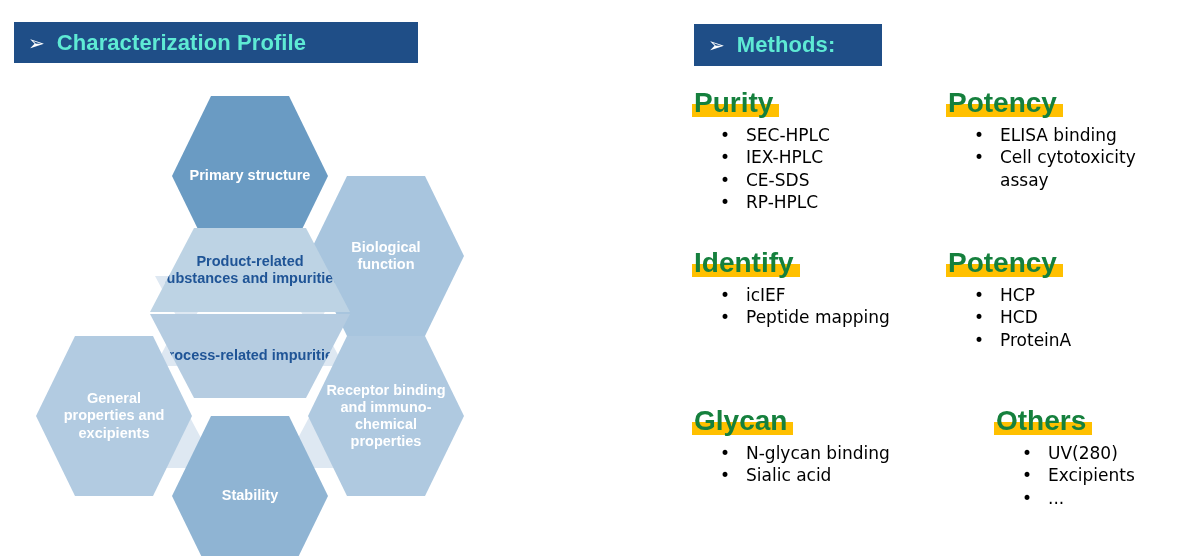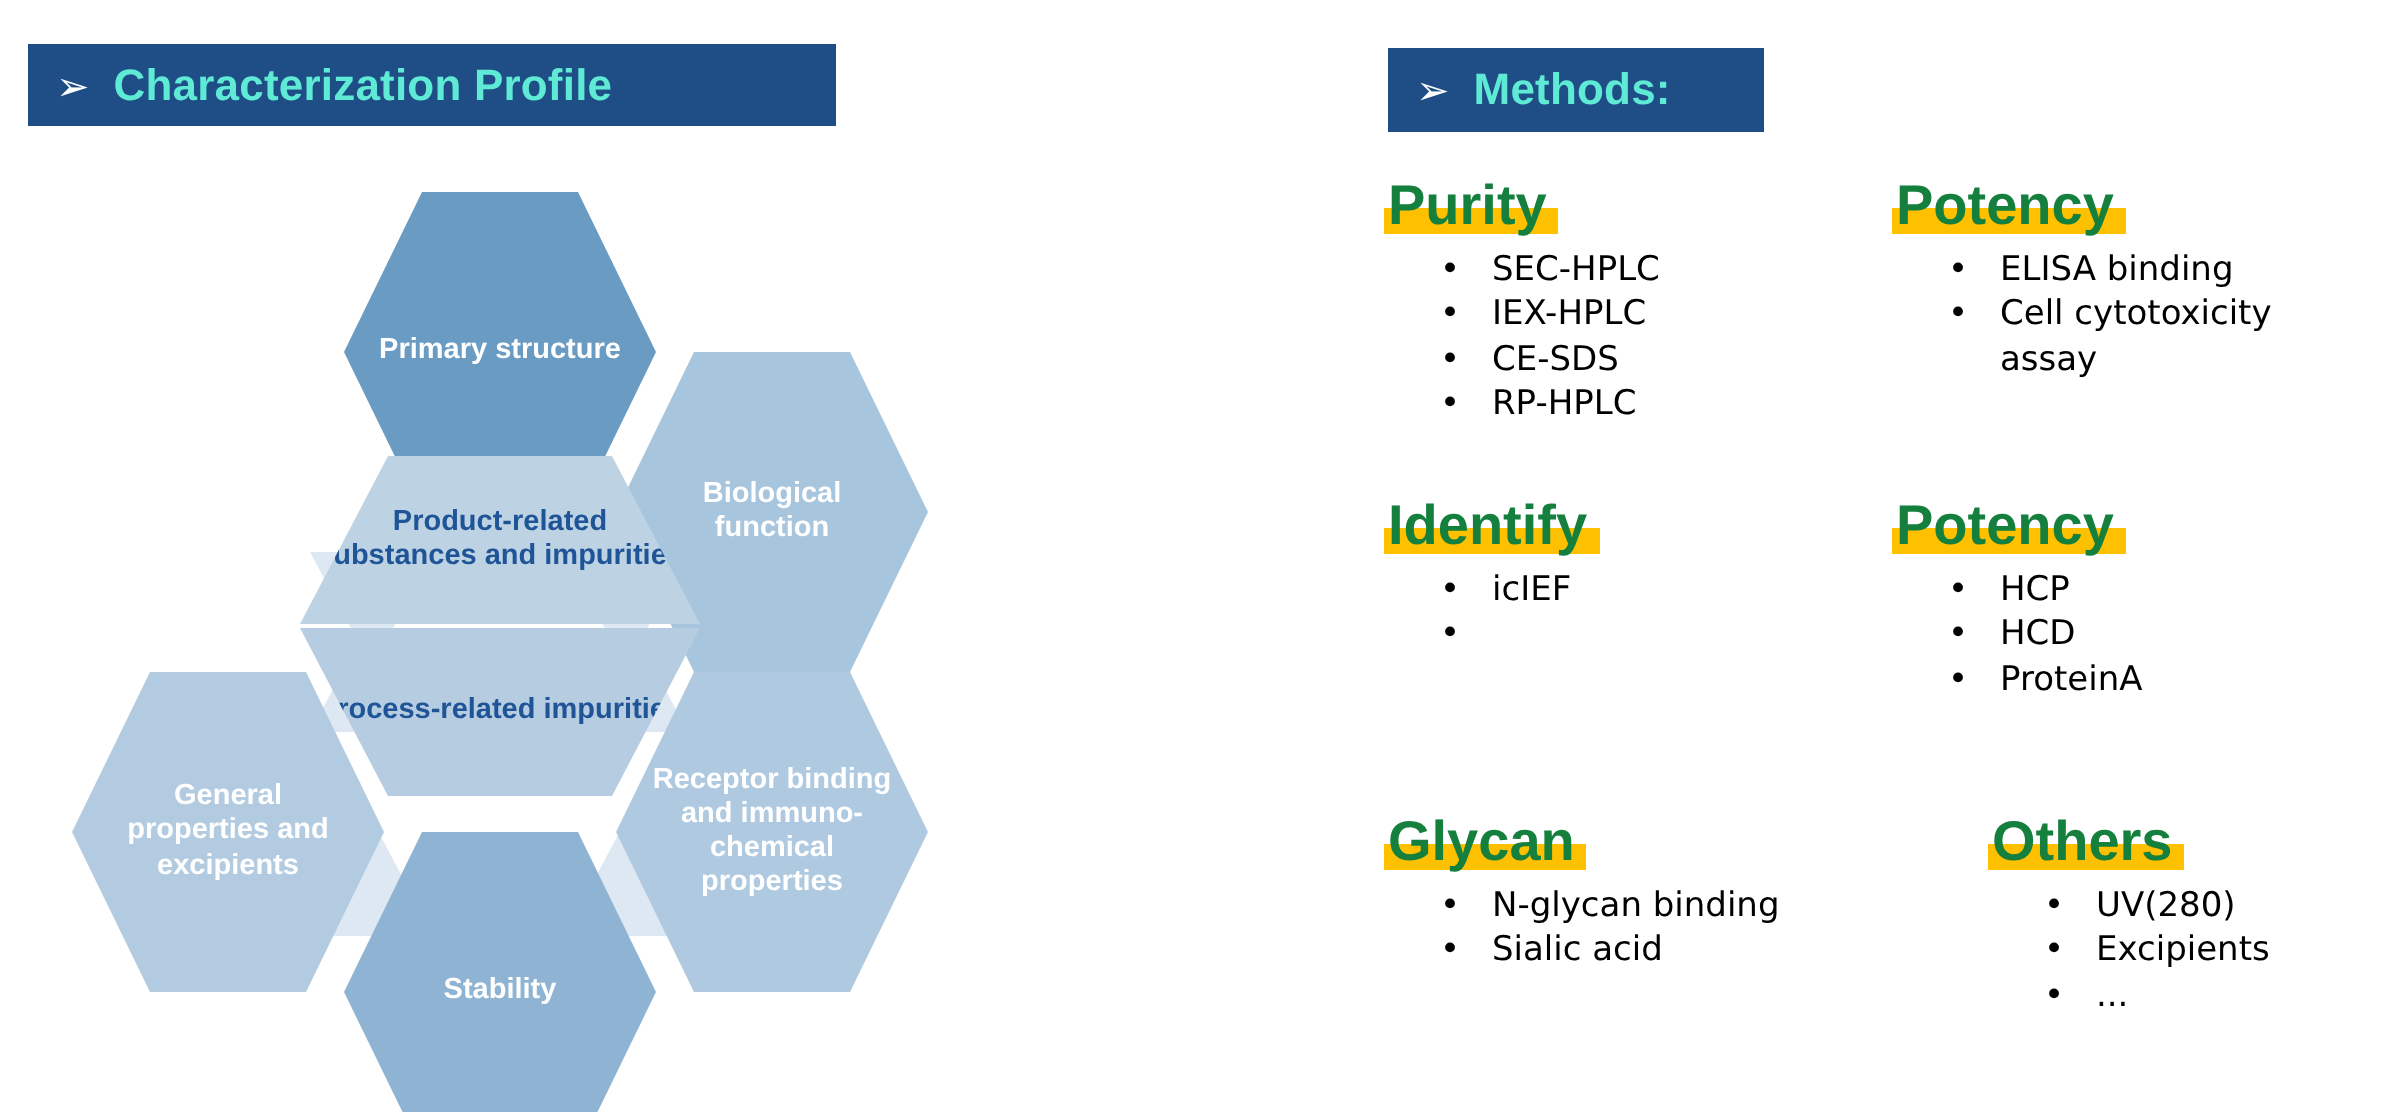--- a/index.html
+++ b/index.html
@@ -264,21 +264,21 @@
     </ul>
   </div>
 
   <div class="method-group" id="group-identify">
     <div class="method-heading-wrap">
       <span class="method-heading-hl"></span>
       <span class="method-heading">Identify</span>
     </div>
     <ul class="method-list">
       <li><span class="bullet-dot">•</span><span>icIEF</span></li>
-      <li><span class="bullet-dot">•</span></li>
+      <li><span class="bullet-dot">•</span><span>Peptide mapping</span></li>
     </ul>
   </div>
 
   <div class="method-group" id="group-residual">
     <div class="method-heading-wrap">
       <span class="method-heading-hl"></span>
       <span class="method-heading">Potency</span>
     </div>
     <ul class="method-list">
       <li><span class="bullet-dot">•</span><span>HCP</span></li>

